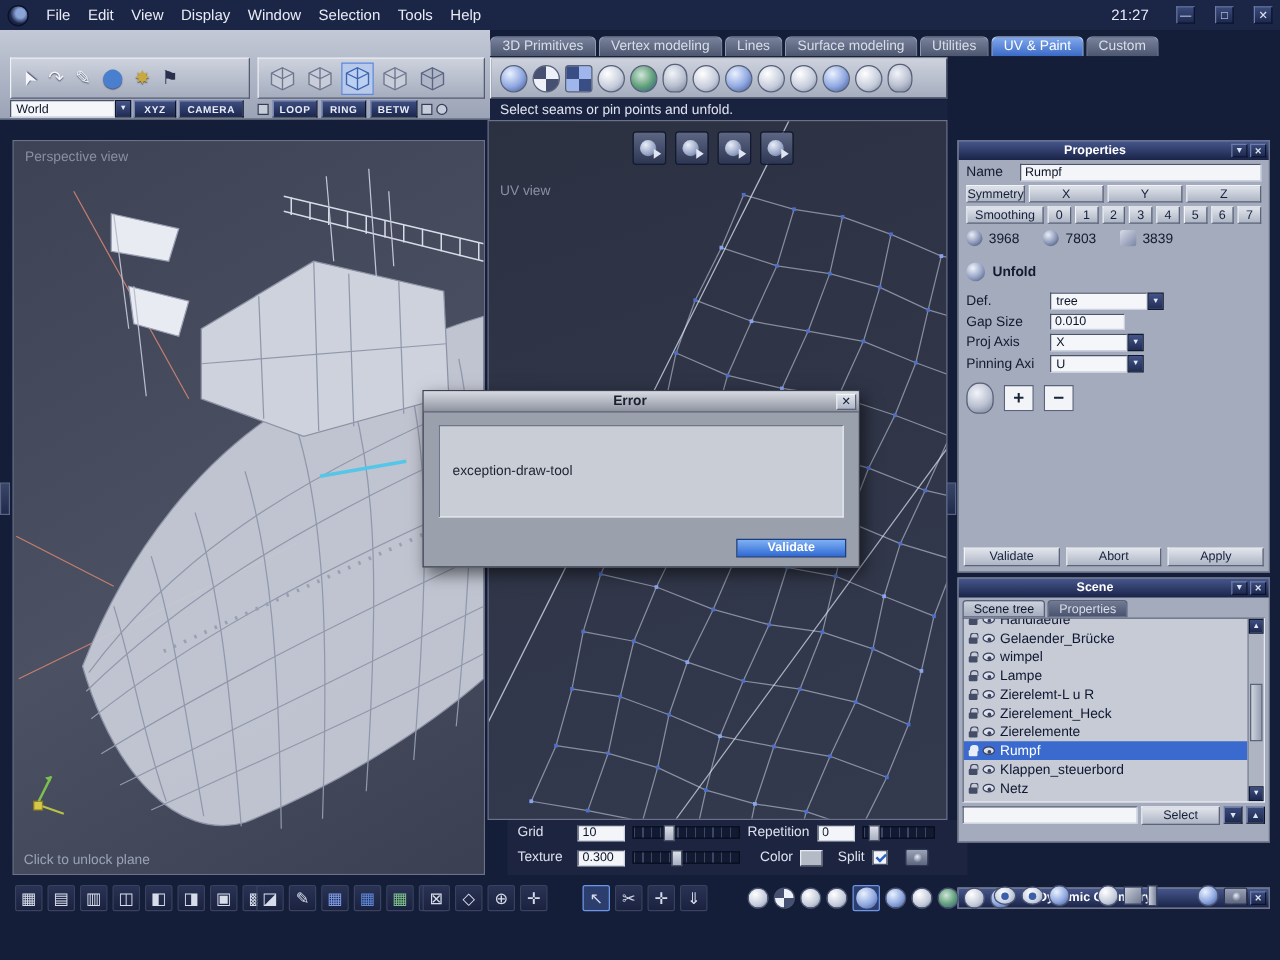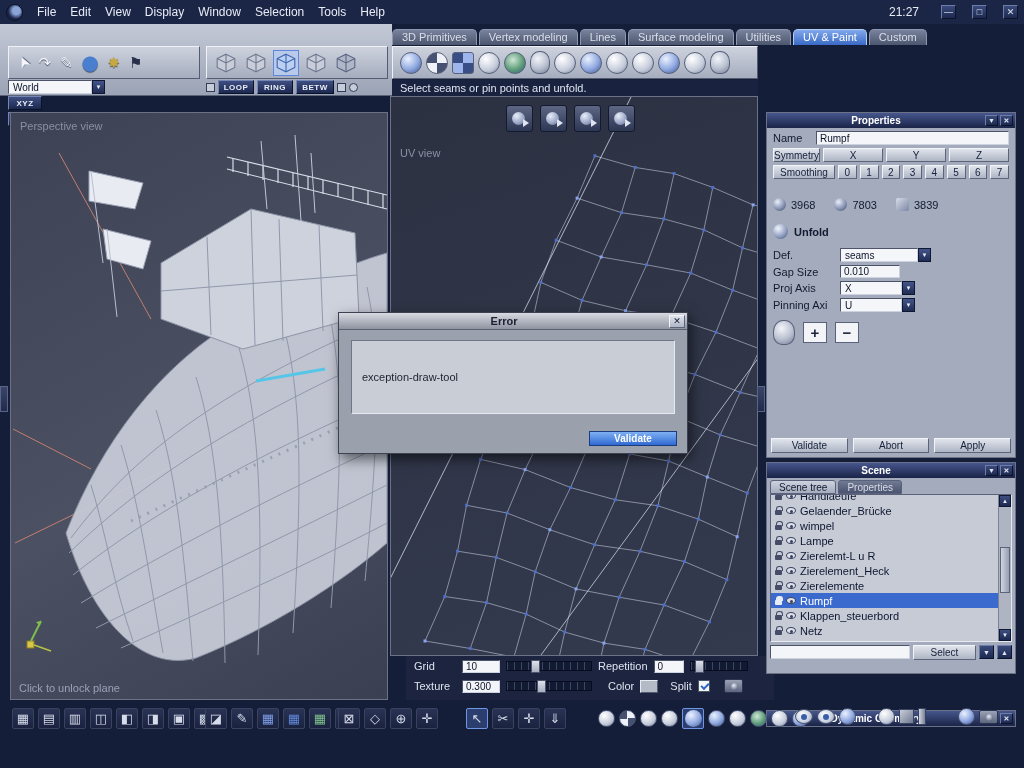--- a/index.html
+++ b/index.html
@@ -30,21 +30,21 @@
 
   .panel-raised{position:absolute;background:linear-gradient(#cdd2dd,#a5adbe);
     border:1px solid;border-color:#eef1f6 #545c72 #545c72 #eef1f6;}
   #tools-panel{left:8px;top:46px;width:192px;height:33px;display:flex;align-items:center;gap:9px;padding:0 8px;}
   .tool-glyph{font-size:15px;color:#f4f6fb;text-shadow:0 1px 1px #474f68;line-height:1;}
   .tool-glyph.t0{transform:rotate(-115deg);display:inline-block;}
   .tool-glyph.t3{color:#4a7fd0;}
   .tool-glyph.t4{color:#c8a840;}
   .tool-glyph.t5{color:#29304c;text-shadow:none;}
 
-  .world-row{position:absolute;left:8px;top:80px;display:flex;align-items:flex-start;gap:2px;flex-direction:column;}
+  .world-row{position:absolute;left:8px;top:80px;display:flex;align-items:flex-end;gap:2px;}
   .dd{display:flex;height:14px;}
   .dd-value{background:#f4f6fa;border:1px solid;border-color:#4c546a #ccd2e0 #ccd2e0 #4c546a;
     padding:0 4px;min-width:70px;font-size:10px;display:flex;align-items:center;color:#0c1428;}
   .dd-arrow{width:13px;display:flex;align-items:center;justify-content:center;font-size:6px;color:#e8ecf6;
     background:linear-gradient(#44548a,#202c54);border:1px solid #0e1830;}
   .navy-btn{height:14px;background:linear-gradient(#3e4e80,#1c2850);color:#e9edf7;
     border:1px solid;border-color:#7585b4 #0a1228 #0a1228 #7585b4;
     font-size:8px;font-weight:bold;display:flex;align-items:center;justify-content:center;padding:0 5px;letter-spacing:.5px;}
 
   #cubes-panel{left:206px;top:46px;width:182px;height:33px;display:flex;align-items:center;gap:4px;padding:0 6px;}
@@ -658,36 +658,36 @@
       <span class="btn" style="width:62px">Smoothing</span>
       <span class="btn" style="flex:1;padding:0">0</span>
       <span class="btn" style="flex:1;padding:0">1</span>
       <span class="btn" style="flex:1;padding:0">2</span>
       <span class="btn" style="flex:1;padding:0">3</span>
       <span class="btn" style="flex:1;padding:0">4</span>
       <span class="btn" style="flex:1;padding:0">5</span>
       <span class="btn" style="flex:1;padding:0">6</span>
       <span class="btn" style="flex:1;padding:0">7</span>
     </div>
-    <div class="prow" style="gap:5px;margin-top:19px">
+    <div class="prow" style="gap:5px;margin-top:5px">
       <span class="count-ico"></span>
       <span>3968</span>
       <span class="count-ico" style="margin-left:14px"></span>
       <span>7803</span>
       <span class="count-ico cube" style="margin-left:14px"></span>
       <span>3839</span>
     </div>
     <div class="prow" style="margin-top:13px;gap:6px">
       <span class="sphere-ico"></span>
       <span style="font-weight:bold">Unfold</span>
     </div>
     <div class="prow" style="margin-top:9px">
       <span class="plabel">Def.</span>
       <span class="dd">
-        <span class="dd-value" style="min-width:78px">seams</span>
+        <span class="dd-value" style="min-width:78px">tree</span>
         <span class="dd-arrow">▼</span>
       </span>
     </div>
     <div class="prow">
       <span class="plabel">Gap Size</span>
       <input class="field" style="width: 60px;" value="0.010">
     </div>
     <div class="prow">
       <span class="plabel">Proj Axis</span>
       <span class="dd">

